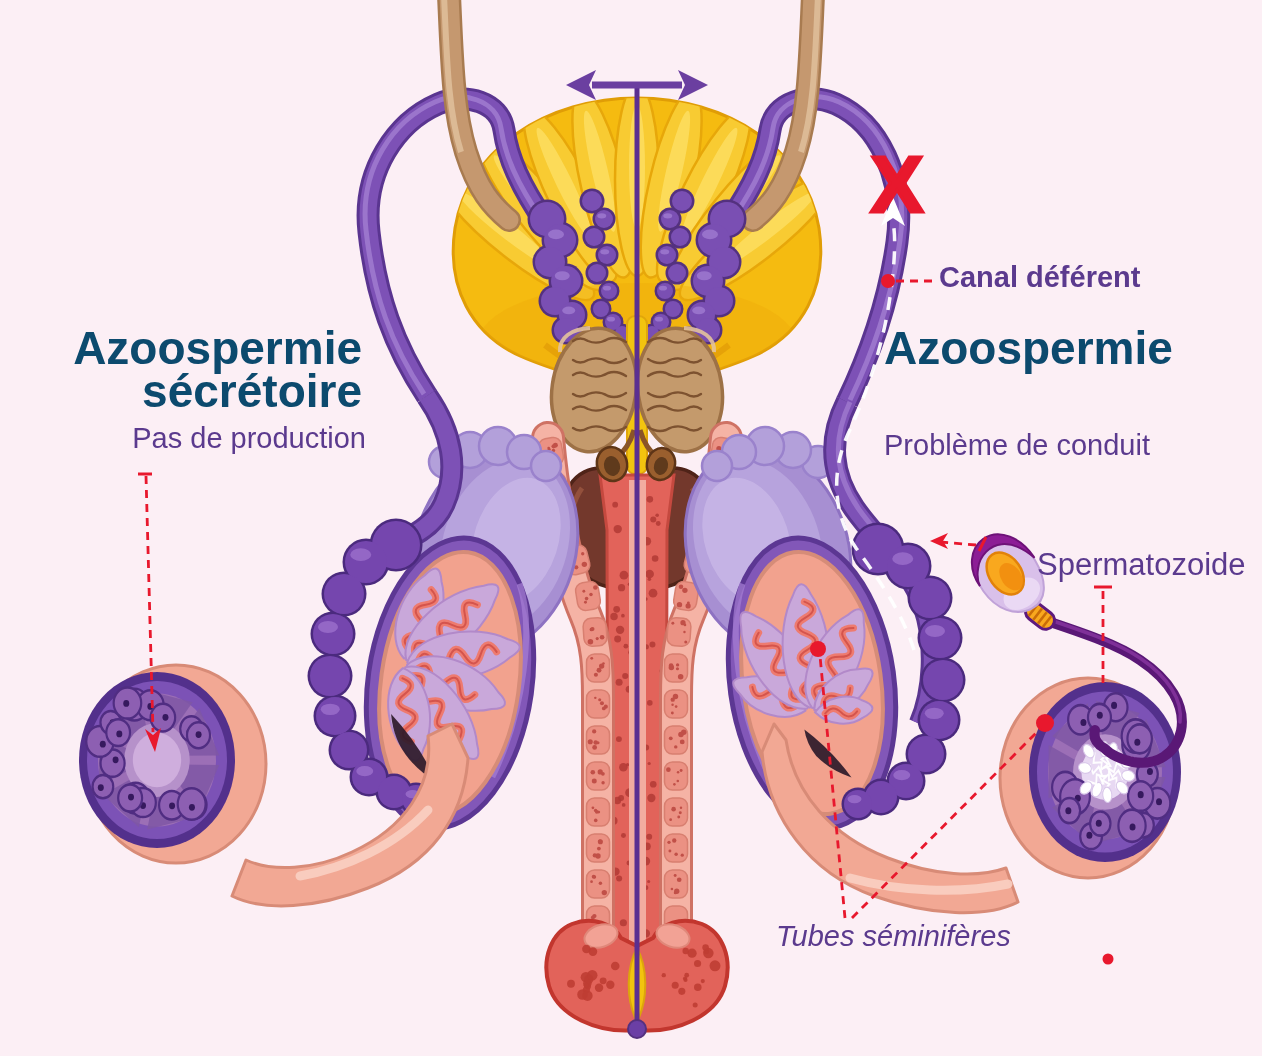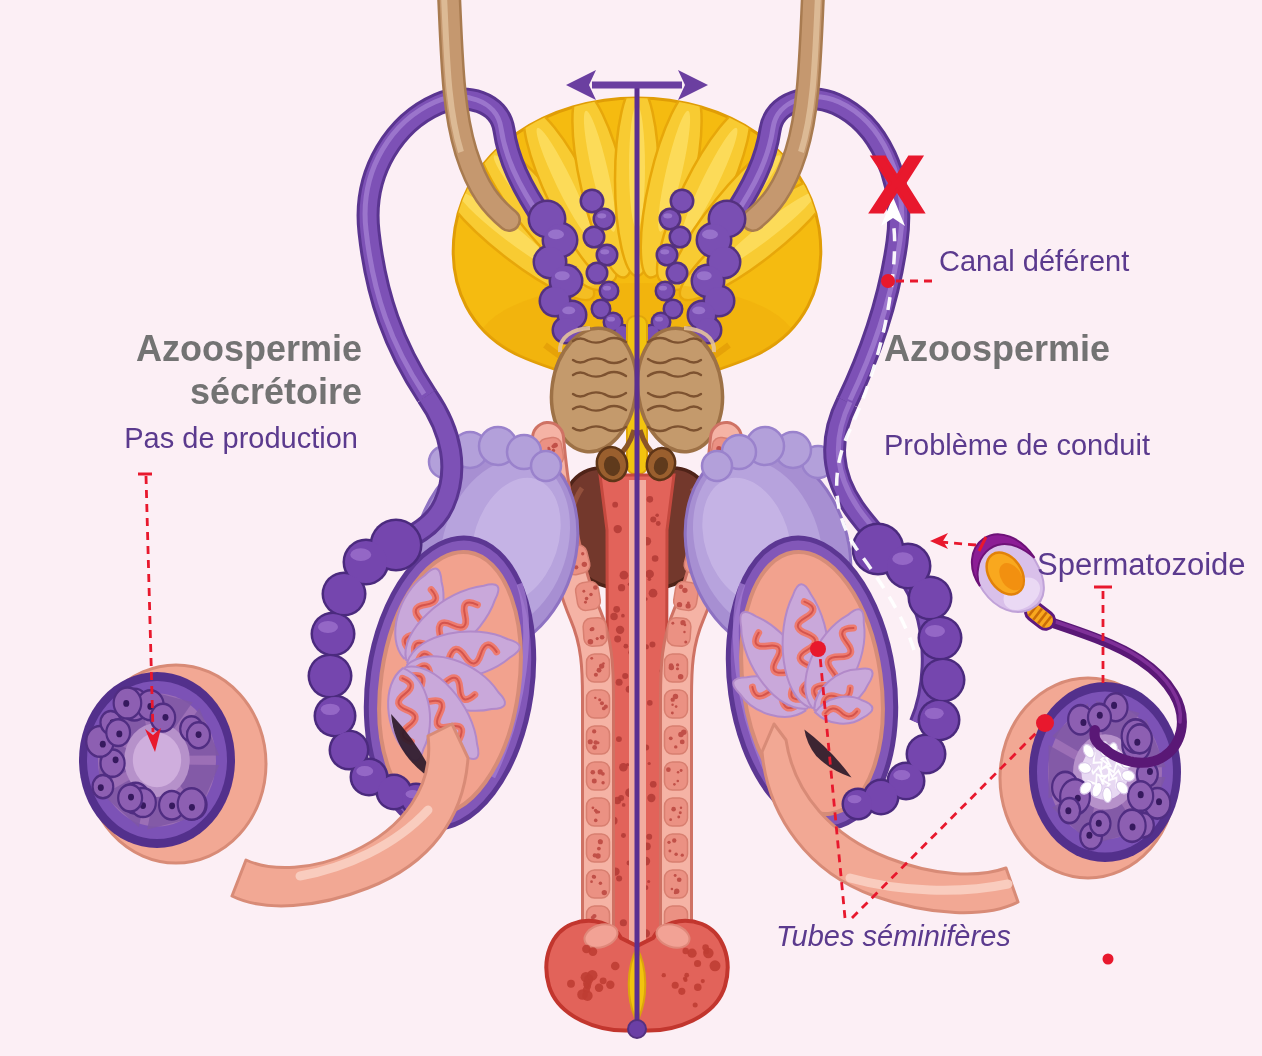--- a/index.html
+++ b/index.html
@@ -3,21 +3,21 @@
 <meta charset="utf-8">
 <style>
   html,body{margin:0;padding:0;}
   body{
     width:1262px;height:1056px;position:relative;overflow:hidden;
     background:#fceff5;
     font-family:"Liberation Sans",sans-serif;
   }
   svg{position:absolute;left:0;top:0;}
   .lbl{position:absolute;white-space:nowrap;}
-  .ttl{font-size:36px;font-weight:bold;line-height:43px;color:#737373;}
+  .ttl{font-size:46px;font-weight:bold;line-height:43px;color:#0c4a6e;}
   .sub{font-size:29px;line-height:35px;color:#5b3a8e;}
   .note{font-size:29px;color:#5b3a8e;}
   .alignR{text-align:right;width:302px;}
 </style>
 </head>
 <body>
 
 <svg id="anatomy" width="1262" height="1056" viewBox="0 0 1262 1056">
   <defs>
     <clipPath id="bladderClip">
@@ -874,22 +874,22 @@
     <circle cx="1045" cy="723" r="9" stroke="none"></circle>
     <path d="M 852 918 L 1041 728" fill="none" stroke-width="2.8" stroke-dasharray="8 6"></path>
     <circle cx="1108" cy="959" r="5.5" stroke="none"></circle>
   </g>
 </svg>
 
 <div class="lbl ttl alignR" style="left:60px;top:327px;">
   <div>Azoospermie</div>
   <div>sécrétoire</div>
 </div>
-<div class="lbl sub alignR" style="left:56px;top:421px;">
+<div class="lbl sub alignR" style="left:64px;top:421px;">
   <div>Pas de production</div>
 </div>
 <div class="lbl ttl" style="left:884px;top:327px;">
   <div>Azoospermie</div>
 </div>
 <div class="lbl sub" style="left:884px;top:428px;">Problème de conduit</div>
-<div class="lbl note" style="left:939px;top:245px;">Canal déférent</div>
+<div class="lbl note" style="left:939px;top:261px;font-weight:bold;">Canal déférent</div>
 <div class="lbl note" style="left:1037px;top:547px;font-size:31px;">Spermatozoide</div>
 <div class="lbl note" style="left:776px;top:920px;font-style:italic;">Tubes séminifères</div>
 
 </body></html>

